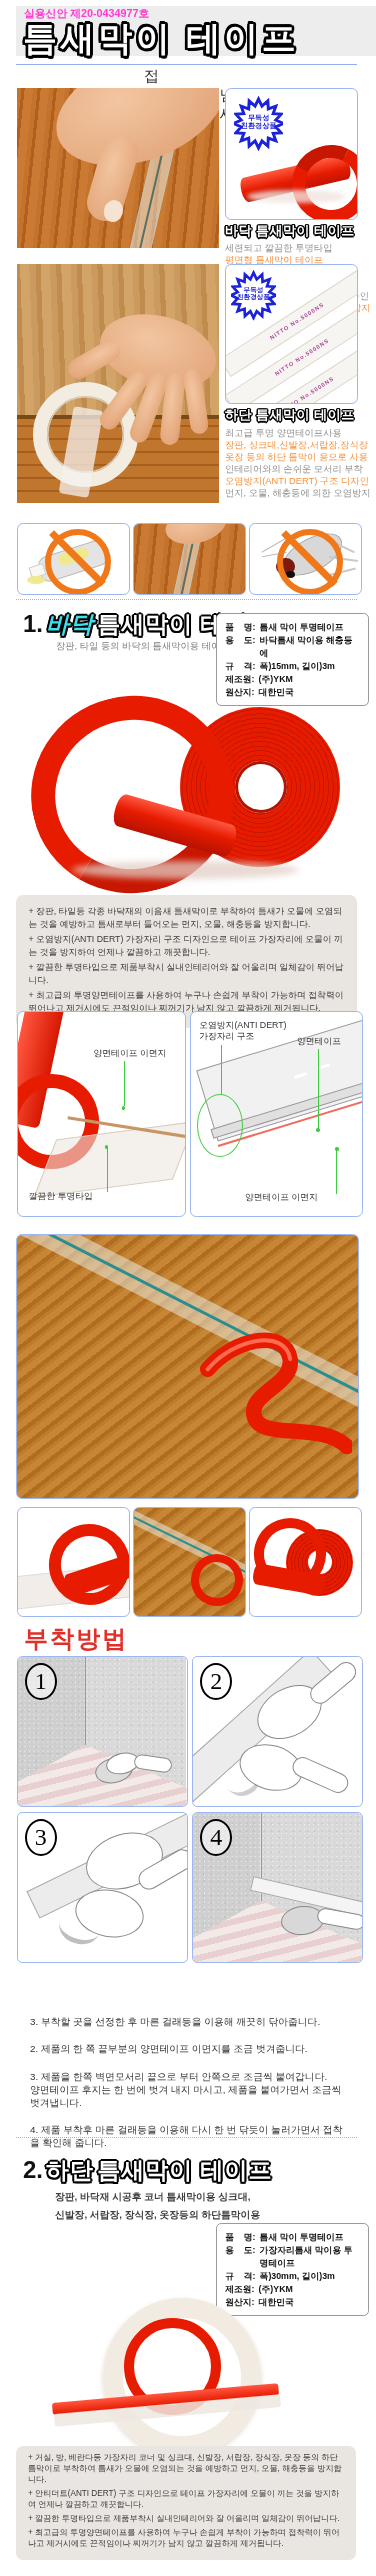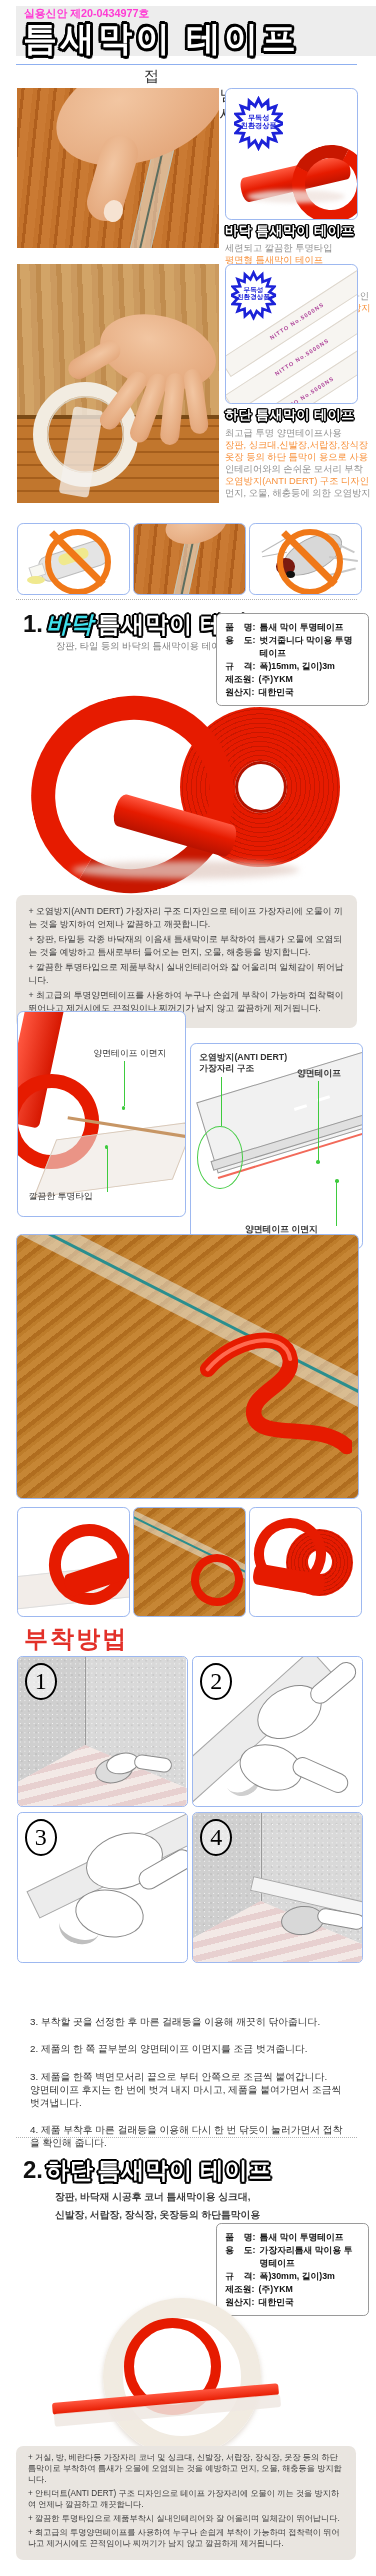--- a/index.html
+++ b/index.html
@@ -221,21 +221,21 @@
   </div>
   <div class="abs psub" style="left:56px;top:640px;">장판, 타일 등의 바닥의 틈새막이용 테이프</div>
 
   <div class="abs specbox" style="left:216px;top:613px;width:135px;">
     <div class="spec-row">
         <span class="spec-label">품    명:</span>
         <span>틈새 막이 투명테이프</span>
       </div>
     <div class="spec-row">
         <span class="spec-label">용    도:</span>
-        <span>벗겨줍니다 막이용 투명테이프</span>
+        <span>바닥틈새 막이용 해충등에</span>
       </div>
     <div class="spec-row">
         <span class="spec-label">규    격:</span>
         <span>폭)15mm, 길이)3m</span>
       </div>
     <div class="spec-row">
         <span class="spec-label">제조원:</span>
         <span>(주)YKM</span>
       </div>
     <div class="spec-row">
@@ -246,39 +246,39 @@
 
   <div class="abs" style="left:31px;top:691px;width:314px;height:201px;">
     <div class="abs" style="left:149px;top:15.5px;width:160px;height:160px;border-radius:50%;background:repeating-radial-gradient(circle at 50% 50%,#e61b00 0 3.6px,#c81700 3.6px 4.6px);"></div>
     <div class="abs" style="left:204px;top:70px;width:52px;height:52px;border-radius:50%;background:#fff;box-shadow:0 0 0 3.1px #b31300 inset;"></div>
     <div class="abs" style="left:0px;top:5.2px;width:155px;height:149px;border-radius:50%;border:24px solid #e61b00;border-bottom-color:#c81700;transform:rotate(-14deg);"></div>
     <div class="abs" style="left:82px;top:118px;width:124px;height:33px;background:linear-gradient(180deg,#ff5740,#e61b00 45%,#b81200);border-radius:7.2px/14.4px;transform:rotate(16deg);"></div>
     <div class="abs" style="left:41px;top:170px;width:227px;height:17.5px;background:rgba(226,206,198,.75);border-radius:50%;filter:blur(3.1px);"></div>
   </div>
 
   <div class="abs graybox" style="left:15.5px;top:895px;width:315px;padding:10.3px 13px;font-size:8.8px;line-height:1.42;">
+    <p>+ 장판, 타일등 각종 바닥재의 이음새 틈새막이로 부착하여 틈새가 오물에 오염되는 것을 예방하고 틈새로부터 들어오는 먼지, 오물, 해충등을 방지합니다.</p>
     <p>+ 오염방지(ANTI DERT) 가장자리 구조 디자인으로 테이프 가장자리에 오물이 끼는 것을 방지하여 언제나 깔끔하고 깨끗합니다.</p>
-    <p>+ 장판, 타일등 각종 바닥재의 이음새 틈새막이로 부착하여 틈새가 오물에 오염되는 것을 예방하고 틈새로부터 들어오는 먼지, 오물, 해충등을 방지합니다.</p>
     <p>+ 깔끔한 투명타입으로 제품부착시 실내인테리어와 잘 어울리며 일체감이 뛰어납니다.</p>
     <p>+ 최고급의 투명양면테이프를 사용하여 누구나 손쉽게 부착이 가능하며 접착력이 뛰어나고 제거시에도 끈적임이나 찌꺼기가 남지 않고 깔끔하게 제거됩니다.</p>
   </div>
 
   <div class="abs pbox" style="left:16.5px;top:1011px;width:167px;height:204px;">
     <div class="abs" style="left:-3.1px;top:-10.3px;width:38px;height:124px;background:linear-gradient(90deg,#ff5740,#d61700);border-radius:5.2px;transform:rotate(12deg);"></div>
     <div class="abs red-ring" style="left:-13.4px;top:62px;width:67px;height:67px;border-width:14.4px;transform:rotate(30deg);"></div>
     <div class="abs" style="left:31px;top:118px;width:129px;height:57px;background:rgba(236,230,224,.6);border:0.5px solid #d8c8b8;transform:skewX(-28deg) rotate(-8deg);"></div>
     <div class="abs" style="left:49px;top:114px;width:124px;height:2.6px;background:#c79665;transform:rotate(9deg);"></div>
     <div class="abs lab" style="left:76px;top:36px;">양면테이프 이면지</div>
     <div class="abs gline" style="left:106px;top:49px;width:1px;height:45px;"></div>
     <div class="abs gdot" style="left:104px;top:94px;"></div>
     <div class="abs lab" style="left:11.3px;top:179px;">깔끔한 투명타입</div>
     <div class="abs gline" style="left:89px;top:135px;width:1px;height:45px;"></div>
     <div class="abs gdot" style="left:87px;top:133px;"></div>
   </div>
-  <div class="abs pbox" style="left:190px;top:1043px;width:171px;height:204px;font-weight:bold;">
+  <div class="abs pbox" style="left:190px;top:1011px;width:171px;height:204px;">
     <div class="abs" style="left:15.5px;top:57px;width:222px;height:72px;background:#f1f1f1;border:0.5px solid #9a9a9a;transform:rotate(-17deg);transform-origin:left center;"></div>
     <div class="abs" style="left:20.6px;top:117px;width:216px;height:8.2px;background:#e0e0e0;border:0.5px solid #9a9a9a;transform:rotate(-17deg);transform-origin:left center;"></div>
     <div class="abs" style="left:27px;top:133px;width:206px;height:1.5px;background:#f26a5a;transform:rotate(-17deg);transform-origin:left center;"></div>
     <div class="abs" style="left:103px;top:62px;width:13.4px;height:3.1px;background:#fff;transform:rotate(-17deg);"></div>
     <div class="abs" style="left:126px;top:53px;width:13.4px;height:3.1px;background:#fff;transform:rotate(-17deg);"></div>
     <div class="abs gell" style="left:6.2px;top:82px;width:44px;height:61px;"></div>
     <div class="abs lab" style="left:8.2px;top:8.2px;">오염방지(ANTI DERT)
 가장자리 구조</div>
     <div class="abs gline" style="left:30px;top:33px;width:1px;height:49px;"></div>
     <div class="abs lab" style="left:106px;top:24px;">양면테이프</div>

